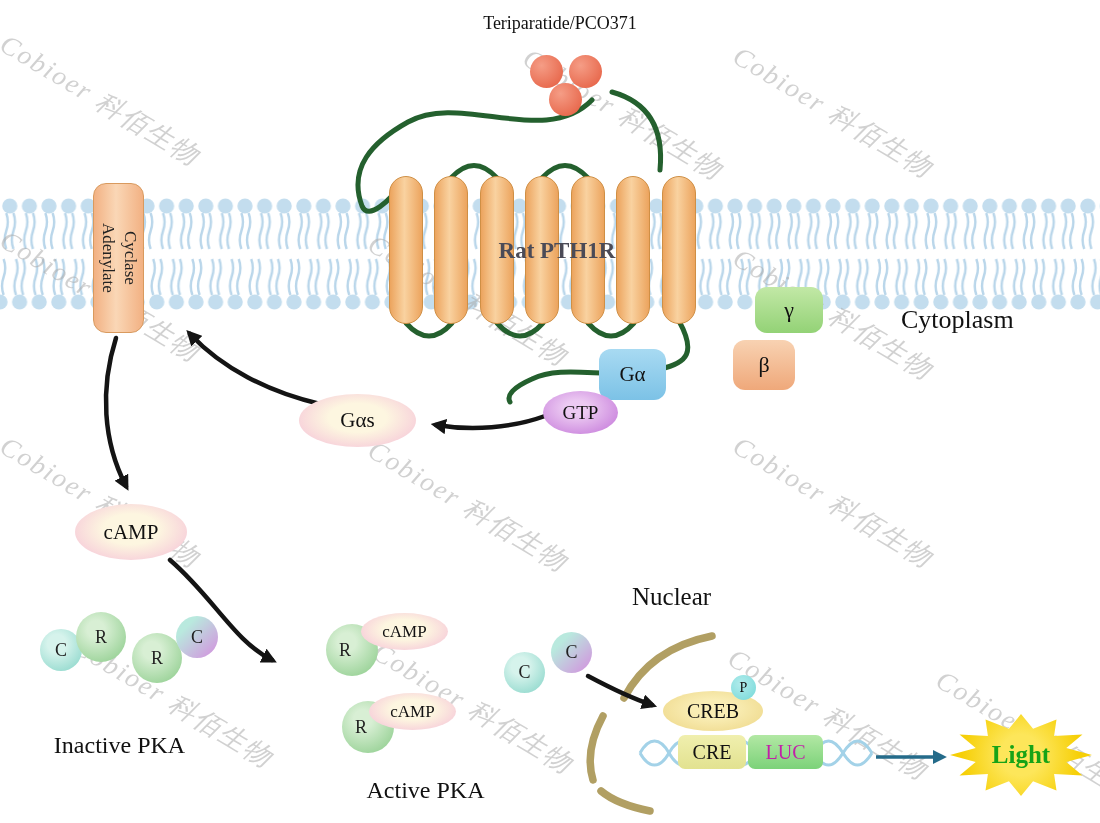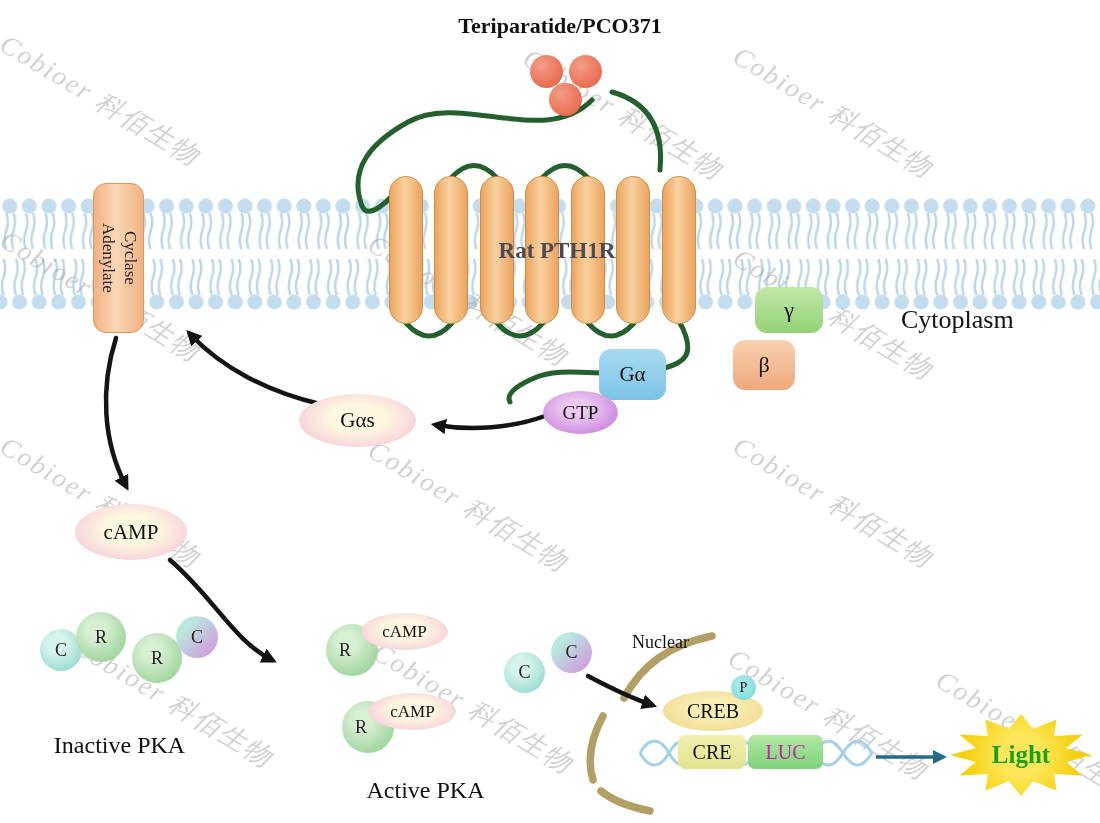--- a/index.html
+++ b/index.html
@@ -96,21 +96,21 @@
     <g stroke="#141414" stroke-width="4.5" fill="none" stroke-linecap="round">
       <path d="M545 416 C512 428 472 431 436 425" marker-end="url(#ah)"></path>
       <path d="M320 404 C268 392 222 368 190 334" marker-end="url(#ah)"></path>
       <path d="M116 338 C100 388 103 442 126 486" marker-end="url(#ah)"></path>
       <path d="M170 560 C214 598 234 641 272 660" marker-end="url(#ah)"></path>
       <path d="M588 676 C618 692 634 699 652 705" marker-end="url(#ah)"></path>
     </g>
     <path d="M876 757 L942 757" stroke="#246b8a" stroke-width="3.5" fill="none" marker-end="url(#ahT)"></path>
   </svg>
 
-  <div class="lbl" style="left:340px;top:13px;width:440px;text-align:center;font-size:22px;font-weight:bold">Teriparatide/PCO371</div>
+  <div class="lbl" style="left:340px;top:13px;width:440px;text-align:center;font-size:18px;font-weight:normal">Teriparatide/PCO371</div>
 
   <div class="lbl" style="left:901px;top:305px;font-size:26px">Cytoplasm</div>
 
   <div class="lig" style="left:530px;top:55px"></div>
   <div class="lig" style="left:569px;top:55px"></div>
   <div class="lig" style="left:549px;top:83px"></div>
 
   <div class="cap" style="left:389px;top:176px"></div>
   <div class="cap" style="left:434px;top:176px"></div>
   <div class="cap" style="left:480px;top:176px"></div>
@@ -146,21 +146,21 @@
 
   <div class="ell flex r-green subl" style="left:326px;top:624px;width:52px;height:52px;justify-content:flex-start;padding-left:13px">R</div>
   <div class="ell flex creamy" style="left:361px;top:613px;width:87px;height:37px;font-size:17px;z-index:4">cAMP</div>
   <div class="ell flex r-green subl" style="left:342px;top:701px;width:52px;height:52px;justify-content:flex-start;padding-left:13px">R</div>
   <div class="ell flex creamy" style="left:369px;top:693px;width:87px;height:37px;font-size:17px;z-index:4">cAMP</div>
   <div class="lbl" style="left:338px;top:777px;width:175px;text-align:center;font-size:24px">Active PKA</div>
 
   <div class="ell flex c-teal subl" style="left:504px;top:652px;width:41px;height:41px">C</div>
   <div class="ell flex c-purp subl" style="left:551px;top:632px;width:41px;height:41px">C</div>
 
-  <div class="lbl" style="left:632px;top:632px;font-size:18px">Nuclear</div>
+  <div class="lbl" style="left:632px;top:583px;font-size:25px">Nuclear</div>
   <div class="ell flex" style="left:663px;top:691px;width:100px;height:40px;font-size:20px;background:radial-gradient(ellipse at 50% 45%,#f9edb4 30%,#eed88a 92%)">CREB</div>
   <div class="ell flex" style="left:731px;top:675px;width:25px;height:25px;font-size:14px;z-index:4;background:radial-gradient(circle at 40% 35%,#b2ecec,#74d8d8)">P</div>
   <div class="box flex" style="left:678px;top:735px;width:68px;height:34px;border-radius:7px;font-size:20px;background:linear-gradient(180deg,#f0efae,#e2e290)">CRE</div>
   <div class="box flex" style="left:748px;top:735px;width:75px;height:34px;border-radius:7px;font-size:20px;font-weight:normal;color:#c21fa8;background:linear-gradient(180deg,#b2e8a4,#7cd279)">LUC</div>
 
   <div class="star flex" style="left:950px;top:714px;width:142px;height:82px">
     <span style="font-size:25px">Light</span>
   </div>
 
 </div>

